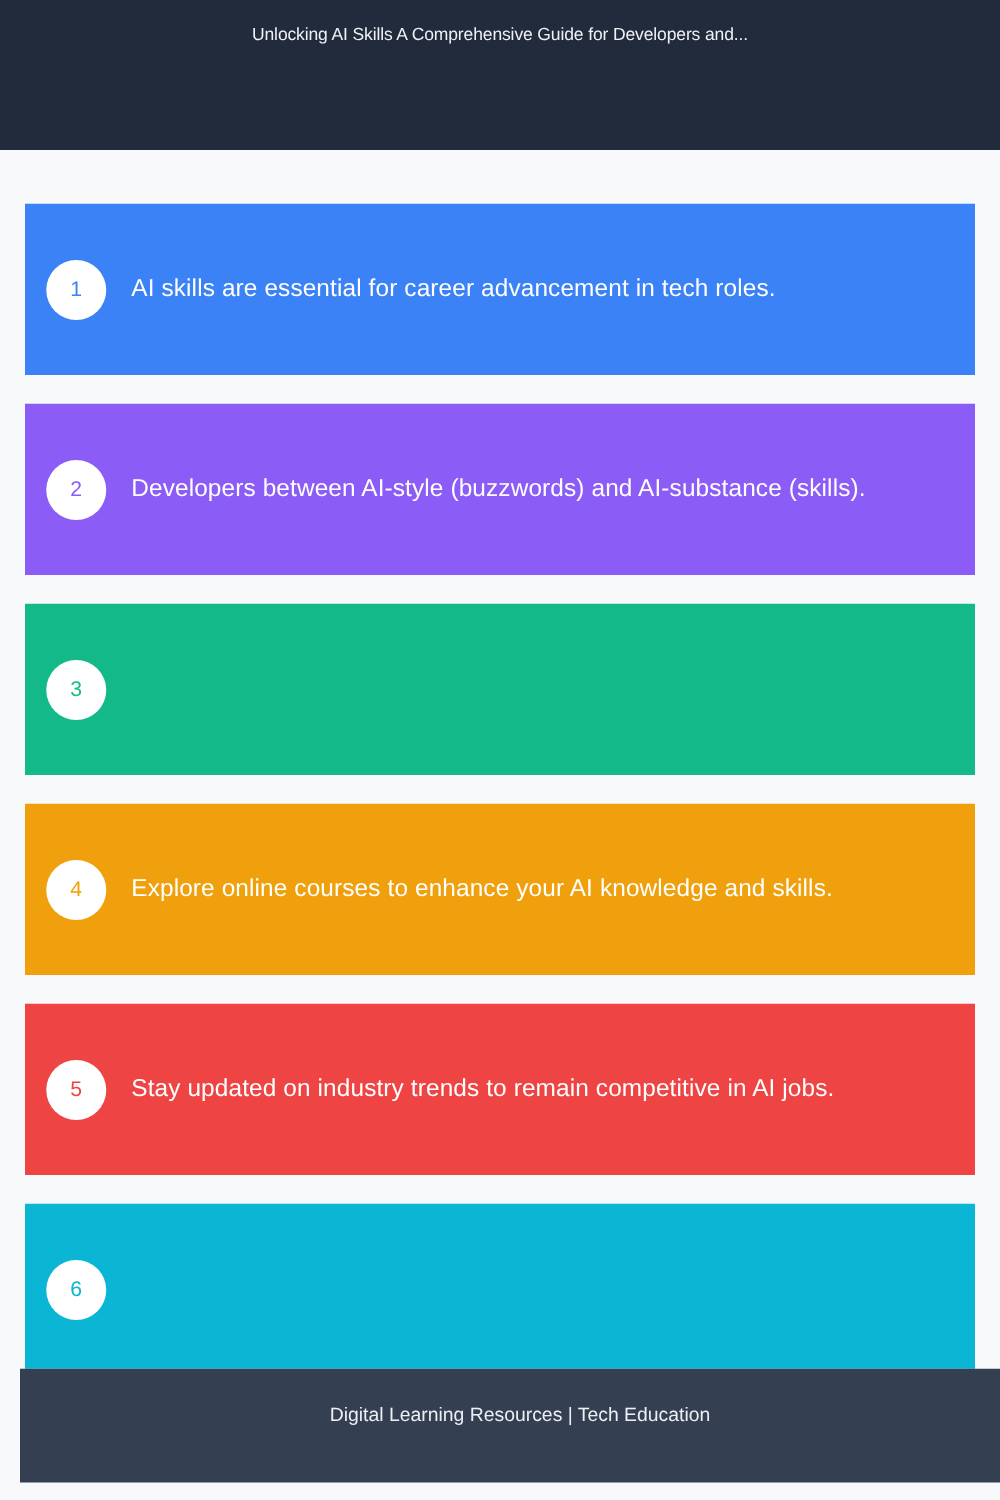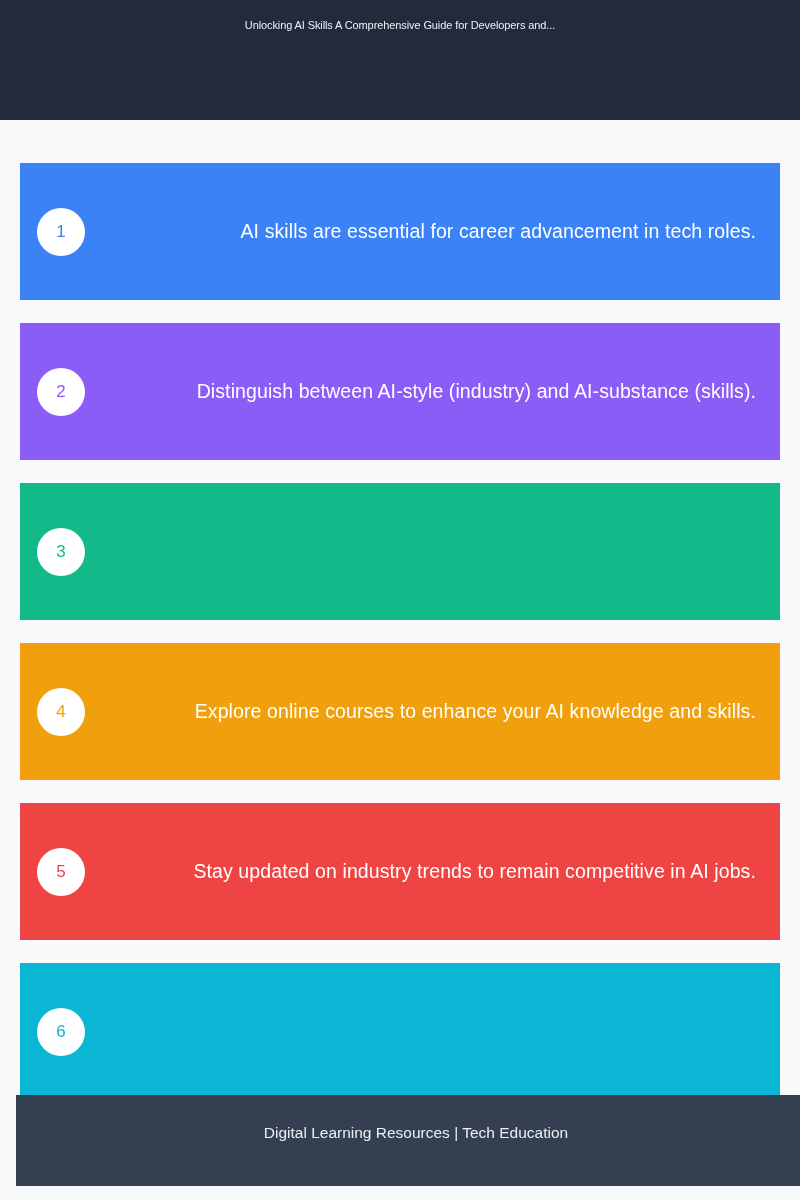--- a/index.html
+++ b/index.html
@@ -24,21 +24,21 @@
     width:800px; height:120px;
     background:#1f2937;
     background:#212b3b;
   }
   #header-title {
     position:absolute;
     left:0; top:19px;
     width:800px;
     text-align:center;
     color:#eef1f6;
-    font-size:11px;
+    font-size:14px;
     font-family:"Liberation Sans Narrow","Liberation Sans", sans-serif;
     font-stretch:condensed;
     letter-spacing:-0.1px;
     white-space:nowrap;
     overflow:hidden;
     text-overflow:ellipsis;
   }
 
   
   #cards {
@@ -75,21 +75,20 @@
 
   .card-text {
     flex:1 1 auto;
     margin-left:20px;
     padding-right:24px;
     color:#ffffff;
     font-size:19.5px;
     line-height:1.3;
     font-weight:400;
     letter-spacing:0.1px;
-    text-align:right;
   }
 
   
   #footer {
     position:absolute;
     left:16px; top:1095px;
     width:800px; height:91px;
     background:#343f52;
   }
   #footer-text {
@@ -109,21 +108,21 @@
   <div id="header-title" style="color: rgb(238, 241, 246);">Unlocking AI Skills A Comprehensive Guide for Developers and...</div>
 </div>
 
 <div id="cards">
     <div class="card" style="background: rgb(59, 130, 246);">
       <div class="card-badge" style="background: rgb(255, 255, 255); color: rgb(59, 130, 246);">1</div>
       <div class="card-text" style="color: rgb(255, 255, 255);">AI skills are essential for career advancement in tech roles.</div>
     </div>
     <div class="card" style="background: rgb(139, 92, 246);">
       <div class="card-badge" style="background: rgb(255, 255, 255); color: rgb(139, 92, 246);">2</div>
-      <div class="card-text" style="color: rgb(255, 255, 255);">Distinguish between AI-style (industry) and AI-substance (skills).</div>
+      <div class="card-text" style="color: rgb(255, 255, 255);">Developers between AI-style (buzzwords) and AI-substance (skills).</div>
     </div>
     <div class="card" style="background: rgb(20, 185, 138);">
       <div class="card-badge" style="background: rgb(255, 255, 255); color: rgb(20, 185, 138);">3</div>
     </div>
     <div class="card" style="background: rgb(240, 160, 12);">
       <div class="card-badge" style="background: rgb(255, 255, 255); color: rgb(240, 160, 12);">4</div>
       <div class="card-text" style="color: rgb(255, 255, 255);">Explore online courses to enhance your AI knowledge and skills.</div>
     </div>
     <div class="card" style="background: rgb(239, 68, 68);">
       <div class="card-badge" style="background: rgb(255, 255, 255); color: rgb(239, 68, 68);">5</div>

